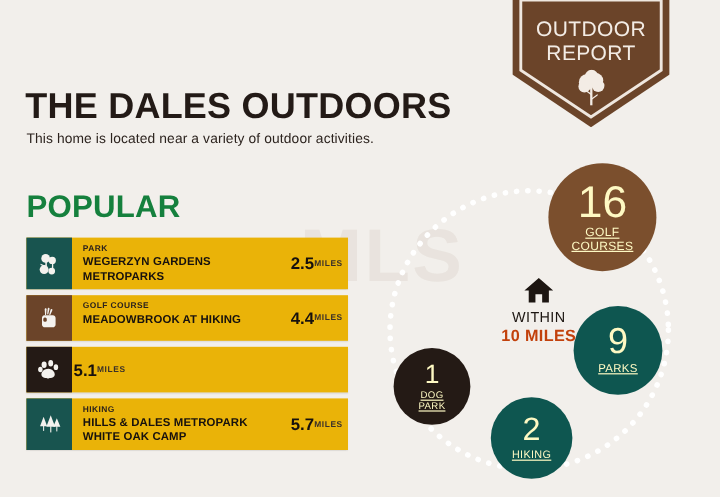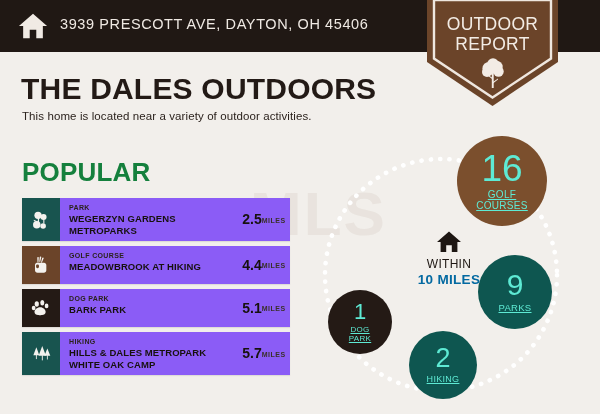--- a/index.html
+++ b/index.html
@@ -130,21 +130,21 @@
     position: absolute;
     left: 22px;
     top: 198px;
     width: 268px;
     z-index: 3;
   }
   .row {
     position: relative;
     display: flex;
     align-items: stretch;
-    background: #8b5cf6;
+    background: #eab308;
     margin-bottom: 5px;
     min-height: 38px;
     box-shadow: 0 1px 1px rgba(0,0,0,.08);
   }
   .row-icon {
     width: 38px;
     min-width: 38px;
     display: flex;
     align-items: center;
     justify-content: center;
@@ -204,21 +204,21 @@
     position: absolute;
     left: 0; top: 0;
   }
   .bubble {
     position: absolute;
     border-radius: 50%;
     display: flex;
     flex-direction: column;
     align-items: center;
     justify-content: center;
-    color: #5eead4;
+    color: #fef9c3;
     text-align: center;
   }
   .bubble-num {
     font-weight: normal;
     line-height: 1;
   }
   .bubble-label {
     font-weight: 500;
     line-height: 1.08;
     letter-spacing: .3px;
@@ -240,40 +240,32 @@
   }
   .center-l1 {
     font-size: 12px;
     color: #1d1612;
     letter-spacing: .3px;
     margin-top: 3px;
   }
   .center-l2 {
     font-size: 13.5px;
     font-weight: bold;
-    color: #0369a1;
+    color: #c2410c;
     letter-spacing: .3px;
     margin-top: 1px;
   }
 </style>
 </head>
 <body>
 
 <div id="root">
 
   <div class="watermark">MLS</div>
 
-  <div class="header">
-    <span class="header-home">
-      <svg viewBox="0 0 32 32" width="30" height="30" aria-hidden="true">
-        <path fill="#f0eae4" d="M16 3 L31 16 L26.5 16 L26.5 29 L19.5 29 L19.5 20 L12.5 20 L12.5 29 L5.5 29 L5.5 16 L1 16 Z"></path>
-      </svg>
-    </span>
-    <div class="header-addr">3939 PRESCOTT AVE, DAYTON, OH 45406</div>
-  </div>
 
   <div class="badge">
     <svg width="131" height="106" viewBox="0 0 131 106" aria-hidden="true">
       <path d="M0 0 L131 0 L131 62 L65.5 106 L0 62 Z" fill="#6b4429"></path>
       <path d="M7 0 L124 0 L124 58.5 L65.5 97.5 L7 58.5 Z" fill="none" stroke="#efe7df" stroke-width="2.4"></path>
     </svg>
     <div class="badge-text">
       <div>OUTDOOR</div>
       <div>REPORT</div>
     </div>
@@ -351,24 +343,20 @@
         <svg viewBox="0 0 26 26" width="22" height="22" aria-hidden="true">
           <g fill="#f4f2ee">
             <ellipse cx="8" cy="8.2" rx="2.5" ry="3.2"></ellipse>
             <ellipse cx="14.5" cy="6.8" rx="2.4" ry="3.2"></ellipse>
             <ellipse cx="19.6" cy="10.6" rx="2.2" ry="2.8"></ellipse>
             <ellipse cx="4.3" cy="13" rx="2.2" ry="2.7"></ellipse>
             <path d="M12.2 12.2 c3.4 0 6.3 2.8 6.3 5.6 c0 2.3 -2.1 3.4 -4.2 3.4 c-1.3 0 -1.6 .5 -2.4 .5 c-.9 0 -1.2 -.5 -2.4 -.5 c-2.1 0 -4.2 -1.1 -4.2 -3.4 c0 -2.8 2.9 -5.6 6.9 -5.6 z"></path>
           </g>
         </svg>
       </div>
-      <div class="row-body">
-        <div class="row-cat">DOG PARK</div>
-        <div class="row-name">BARK PARK</div>
-      </div>
       <div class="row-dist">
         <div class="row-num">5.1</div>
         <div class="row-unit">MILES</div>
       </div>
     </div>
 
     <div class="row">
       <div class="row-icon" style="background:#18544f">
         <svg viewBox="0 0 26 26" width="22" height="22" aria-hidden="true">
           <g fill="#f4f2ee">

